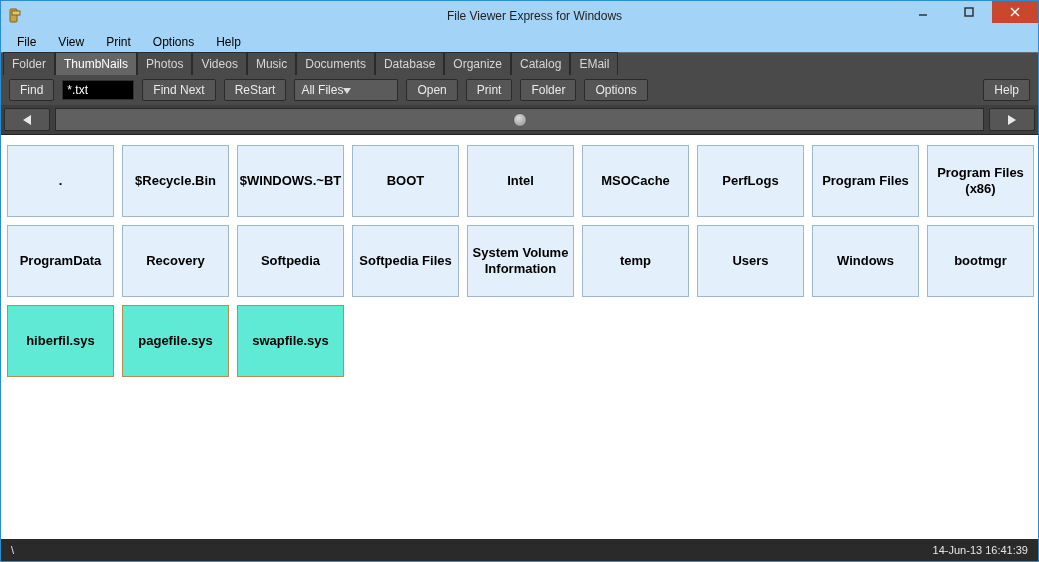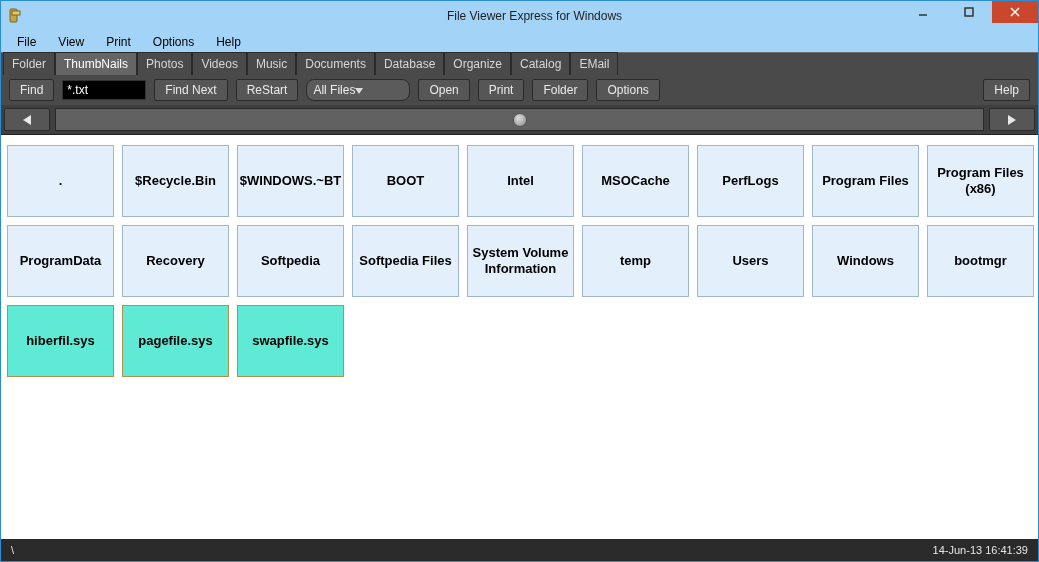--- a/index.html
+++ b/index.html
@@ -17,22 +17,22 @@
 
 .menubar { height: 22px; background: #a3d4f7; border-bottom: 1px solid #6c6c6c; display: flex; align-items: center; padding: 0 6px; gap: 2px; }
 .menubar .menu-item { font-size: 12px; color: #000; padding: 2px 10px; cursor: default; }
 
 .tabbar { height: 22px; background: #4a4a4a; display: flex; align-items: center; padding: 0 2px; }
 .tabbar .tab { font-size: 12px; color: #d7d7d7; padding: 3px 8px; border: 1px solid #2a2a2a; background: #4a4a4a; cursor: default; line-height: 16px; }
 .tabbar .tab.active { background: #656565; color: #fff; }
 
 .toolbar { height: 30px; background: #4a4a4a; display: flex; align-items: center; padding: 0 8px; gap: 8px; }
 .toolbar .btn { background: #565656; color: #eaeaea; border: 1px solid #2a2a2a; font-size: 12px; padding: 3px 10px; border-radius: 2px; cursor: default; }
-.toolbar .text-input { width: 84px; background: #000; color: #fff; border: 1px solid #333; font-size: 12px; padding: 2px 4px; height: 20px; }
-.toolbar .select { background: #5b5b5b; color: #eee; border: 1px solid #2a2a2a; font-size: 12px; height: 22px; width: 104px; display:flex; align-items:center; padding:0 6px; border-radius:8px;}
+.toolbar .text-input { width: 72px; background: #000; color: #fff; border: 1px solid #333; font-size: 12px; padding: 2px 4px; height: 20px; }
+.toolbar .select { background: #5b5b5b; color: #eee; border: 1px solid #2a2a2a; font-size: 12px; height: 22px; width: 104px; display:flex; align-items:center; padding:0 6px; border-radius:1px;}
 .toolbar .spacer { flex: 1; }
 
 .navrow { height: 30px; background: #3f3f3f; display: flex; align-items: stretch; position: relative; border-bottom: 1px solid #222; }
 .navrow .nav-arrow { width: 46px; background: #565656; border: 1px solid #2a2a2a; display:flex; align-items:center; justify-content:center; color:#eee; margin:3px; border-radius:2px;}
 .navrow .track { flex: 1; background: #606060; margin: 3px 2px; border: 1px solid #2a2a2a; position: relative; }
 .navrow .track .handle { position: absolute; left: 50%; top: 50%; width: 14px; height: 14px; background: radial-gradient(circle at 40% 35%, #ddd, #888); border-radius: 50%; transform: translate(-50%, -50%); border:1px solid #555;}
 
 .content { flex: 1; background: #fff; padding: 10px 6px; overflow: hidden; }
 .grid { display: grid; grid-template-columns: repeat(9, 107px); gap: 8px; }
 .tile { height: 72px; border: 1px solid #9fb7c9; background: #e3effa; display:flex; align-items:center; justify-content:center; text-align:center; font-size: 13px; font-weight: 700; color: #000; padding: 2px 4px; line-height: 1.2; cursor: default; overflow:hidden;}

